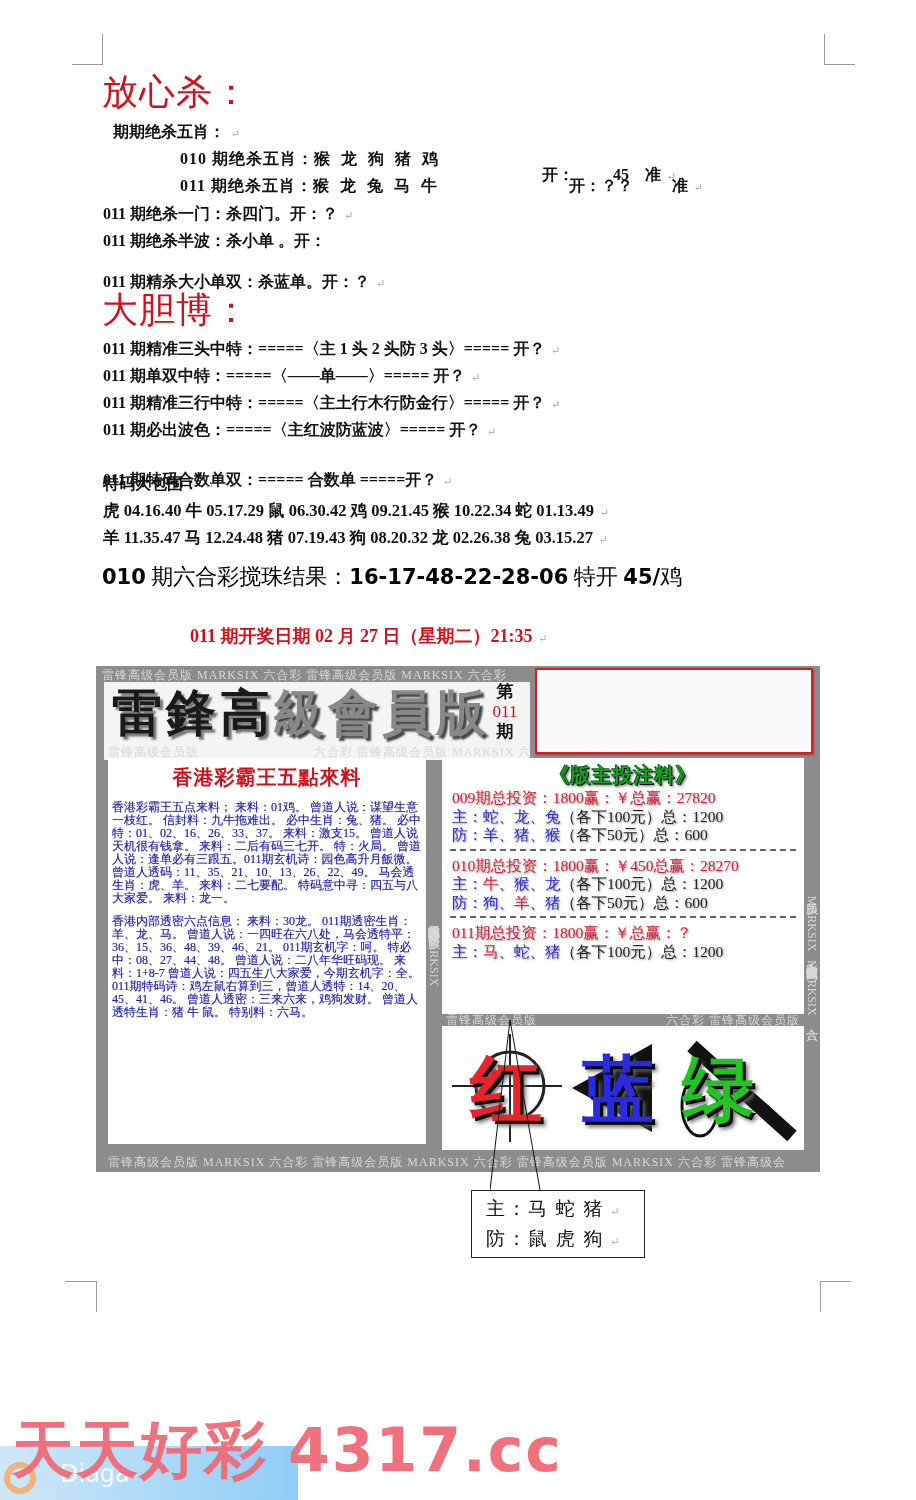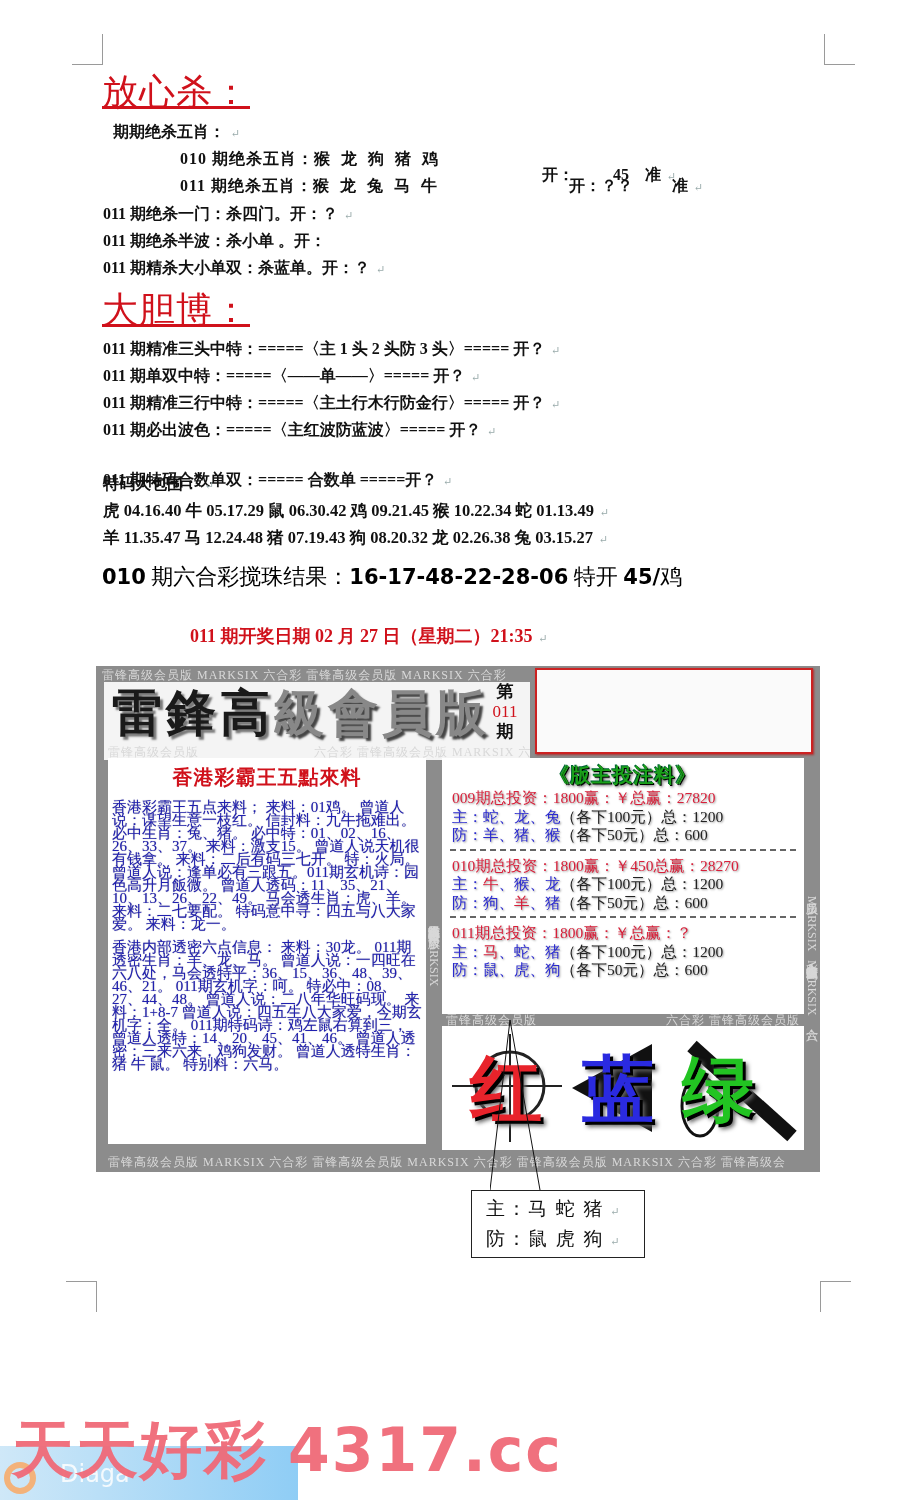--- a/index.html
+++ b/index.html
@@ -9,21 +9,21 @@
     font-family: "Liberation Serif", "DejaVu Serif", serif;
     color: #111;
   }
   .abs { position: absolute; }
   .corner { position: absolute; border-color: #9a9a9a; border-style: solid; width: 30px; height: 30px; }
   .c-tl { left: 72px; top: 34px; border-width: 0 1px 1px 0; }
   .c-tr { left: 824px; top: 34px; border-width: 0 0 1px 1px; }
   .c-bl { left: 66px; top: 1281px; border-width: 1px 1px 0 0; }
   .c-br { left: 820px; top: 1281px; border-width: 1px 0 0 1px; }
 
-  .h-red { color: #d0111b; font-size: 36px; letter-spacing: 1px; line-height: 40px; text-decoration: underline; }
+  .h-red { color: #d0111b; font-size: 36px; letter-spacing: 1px; line-height: 40px; }
   .line { font-size: 16px; font-weight: bold; line-height: 27px; white-space: pre; }
   .pm { color: #9aa; font-weight: normal; font-size: 11px; margin-left: 6px; }
   .result-line {
     font-family: "DejaVu Sans", "Liberation Sans", sans-serif;
     font-size: 21px; font-weight: bold; white-space: pre; color: #000;
   }
   .result-line .cn { font-family: "Liberation Serif", serif; font-weight: normal; font-size: 22px; }
   .date-line { color: #d0111b; font-size: 18px; font-weight: bold; white-space: pre; }
 
   
@@ -33,21 +33,21 @@
   .title-big { font-size: 50px; font-weight: bold; letter-spacing: 4px; color: #1a1a1a;
                text-shadow: 3px 3px 2px #777; line-height: 62px; padding-left: 8px; white-space: nowrap; }
   .title-big .gray { color: #888; text-shadow: 3px 3px 2px #444; }
   .issue-box { left: 384px; top: 16px; width: 50px; height: 62px; text-align: center; }
   .issue-box .k { font-size: 17px; font-weight: bold; color: #111; line-height: 20px; }
   .issue-box .n { font-size: 17px; color: #d0111b; line-height: 20px; }
   .red-box { left: 535px; top: 668px; width: 278px; height: 86px; border: 2px solid #cc2222; background: #fafafa; box-sizing: border-box; box-shadow: 1px 1px 2px #a33; }
 
   .left-panel { left: 12px; top: 92px; width: 318px; height: 386px; background: #fff; }
   .lp-title { color: #d0111b; font-size: 20px; font-weight: bold; text-align: center; margin-top: 6px; letter-spacing: 1px; }
-  .lp-para { color: #2020b0; font-size: 15px; line-height: 13px; padding: 0 4px; margin-top: 10px; text-shadow: 0 0 1px #99a; }
+  .lp-para { color: #2020b0; font-size: 12px; line-height: 13px; padding: 0 4px; margin-top: 10px; text-shadow: 0 0 1px #99a; }
   .lp-para:first-of-type { margin-top: 8px; }
 
   .vstrip { color: #d8d8d8; font-size: 12px; writing-mode: vertical-rl; white-space: nowrap; overflow: hidden; text-align: center; }
 
   .right-panel { left: 346px; top: 92px; width: 362px; height: 256px; background: #fff; }
   .rp-title { color: #1aa01a; font-size: 20px; font-weight: bold; text-align: center; margin-top: 4px;
               text-shadow: 1px 1px 0 #000, -1px -1px 0 #063, 2px 2px 3px #555; letter-spacing: 1px; }
   .bet { padding-left: 10px; font-size: 15.5px; line-height: 18.5px; white-space: nowrap; text-shadow: 1px 1px 2px #999; }
   .bet .hd { color: #d8203a; }
   .bet .bl { color: #2a2ad0; }
@@ -78,21 +78,21 @@
 <div class="corner c-br"></div>
 
 <div class="abs h-red" style="left:102px; top:72px;">放心杀：</div>
 <div class="abs line" style="left:113px; top:118px;"><span>期期绝杀五肖：</span><span class="pm">↵</span></div>
 <div class="abs line" style="left:180px; top:145px; letter-spacing:1px;"><span>010 期绝杀五肖：猴  龙  狗  猪  鸡</span></div>
 <div class="abs line" style="left:542px; top:145px;margin-top:16px;"><span>开：</span><span style="display:inline-block;width:55px;text-align:right;">45</span><span style="margin-left:16px;">准</span><span class="pm">↵</span></div>
 <div class="abs line" style="left:180px; top:172px; letter-spacing:1px;"><span>011 期绝杀五肖：猴  龙  兔  马  牛</span></div>
 <div class="abs line" style="left:569px; top:172px;"><span>开：</span><span style="display:inline-block;width:40px;">？？</span><span style="margin-left:31px;">准</span><span class="pm">↵</span></div>
 <div class="abs line" style="left:103px; top:200px;"><span>011 期绝杀一门：杀四门。开：？</span><span class="pm">↵</span></div>
 <div class="abs line" style="left:103px; top:227px;"><span>011 期绝杀半波：杀小单 。开：</span></div>
-<div class="abs line" style="left:103px; top:254px;"><span>011 期精杀大小单双：杀蓝单。开：？</span><span class="pm">↵</span></div>
+<div class="abs line" style="left:103px; top:268px;"><span>011 期精杀大小单双：杀蓝单。开：？</span><span class="pm">↵</span></div>
 
 <div class="abs h-red" style="left:102px; top:290px;">大胆博：</div>
 <div class="abs line" style="left:103px; top:335px;text-align:right;"><span>011 期精准三头中特：=====〈主 1 头 2 头防 3 头〉===== 开？</span><span class="pm">↵</span></div>
 <div class="abs line" style="left:103px; top:362px;"><span>011 期单双中特：=====〈——单——〉===== 开？</span><span class="pm">↵</span></div>
 <div class="abs line" style="left:103px; top:389px;"><span>011 期精准三行中特：=====〈主土行木行防金行〉===== 开？</span><span class="pm">↵</span></div>
 <div class="abs line" style="left:103px; top:416px;"><span>011 期必出波色：=====〈主红波防蓝波〉===== 开？</span><span class="pm">↵</span></div>
 <div class="abs line" style="left:103px; top:466px;"><span>011 期特码合数单双：===== 合数单 =====开？</span><span class="pm">↵</span></div>
 <div class="abs line" style="left:103px; top:470px;"><span>特码大包围：</span><span class="pm">↵</span></div>
 <div class="abs line" style="left:103px; top:497px; font-size:16.5px;"><span>虎 04.16.40 牛 05.17.29 鼠 06.30.42 鸡 09.21.45 猴 10.22.34 蛇 01.13.49</span><span class="pm">↵</span></div>
 <div class="abs line" style="left:103px; top:524px; font-size:16.5px;"><span>羊 11.35.47 马 12.24.48 猪 07.19.43 狗 08.20.32 龙 02.26.38 兔 03.15.27</span><span class="pm">↵</span></div>
@@ -139,21 +139,20 @@
     <div class="bet">
       <div class="hd">010期总投资：1800赢：￥450总赢：28270</div>
       <div><span class="bl">主：</span><span class="rd">牛</span><span class="bl">、</span><span class="bl">猴</span><span class="bl">、</span><span class="bl">龙</span><span class="bk">（各下100元）总：1200</span></div>
       <div><span class="bl">防：</span><span class="bl">狗</span><span class="bl">、</span><span class="rd">羊</span><span class="bl">、</span><span class="bl">猪</span><span class="bk">（各下50元）总：600</span></div>
     </div>
     <div class="dash"></div>
 
     <div class="bet">
       <div class="hd">011期总投资：1800赢：￥总赢：？</div>
       <div><span class="bl">主：</span><span class="rd">马</span><span class="bl">、</span><span class="bl">蛇</span><span class="bl">、</span><span class="bl">猪</span><span class="bk">（各下100元）总：1200</span></div>
-      <div><span class="bl">防：</span><span class="bl">鼠</span><span class="bl">、</span><span class="bl">虎</span><span class="bl">、</span><span class="bl">狗</span><span class="bk">（各下50元）总：600</span></div>
     </div>
   </div>
 
   <div class="abs" style="left:346px; top:348px; width:362px; height:12px;">
     <span class="abs strip-text" style="left:4px; top:-2px;">雷锋高级会员版</span>
     <span class="abs strip-text" style="right:4px; top:-2px;">六合彩 雷锋高级会员版</span>
   </div>
 
   <div class="abs colors-panel">
     <svg class="abs" style="left:0; top:0;" width="362" height="124">

